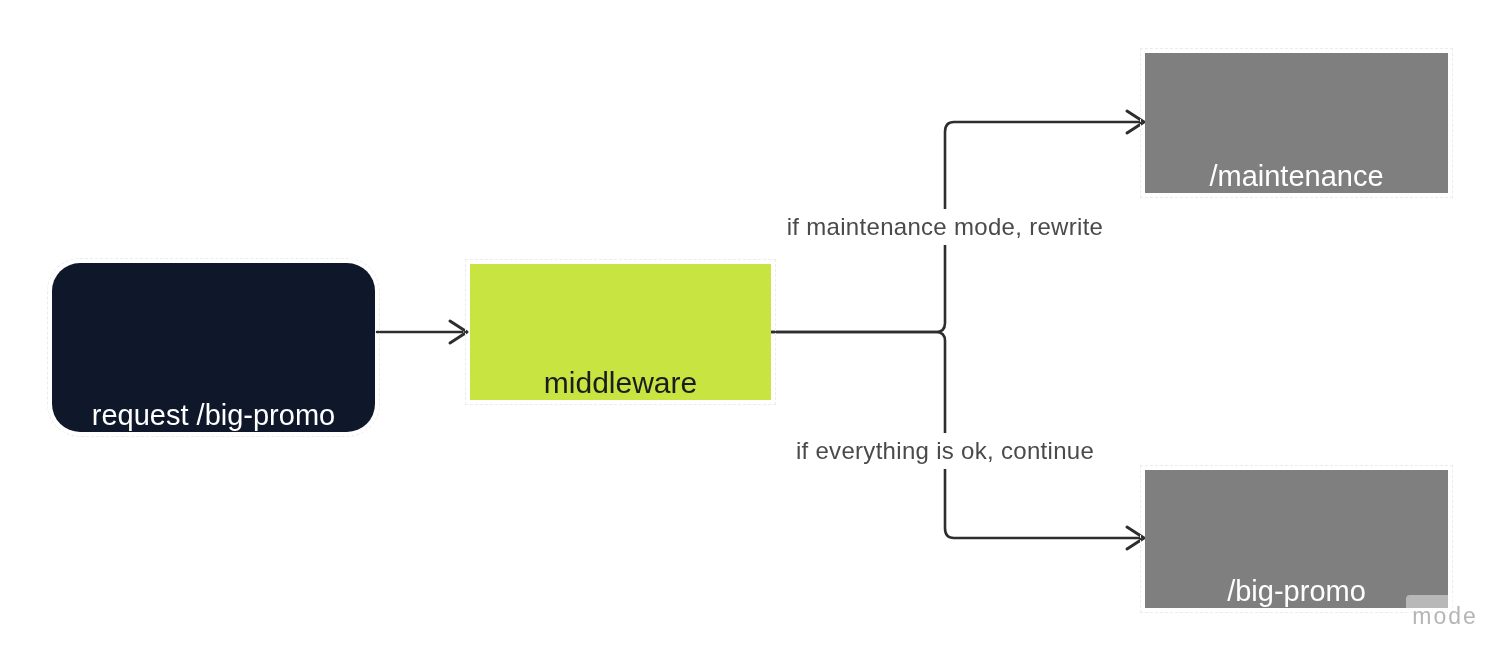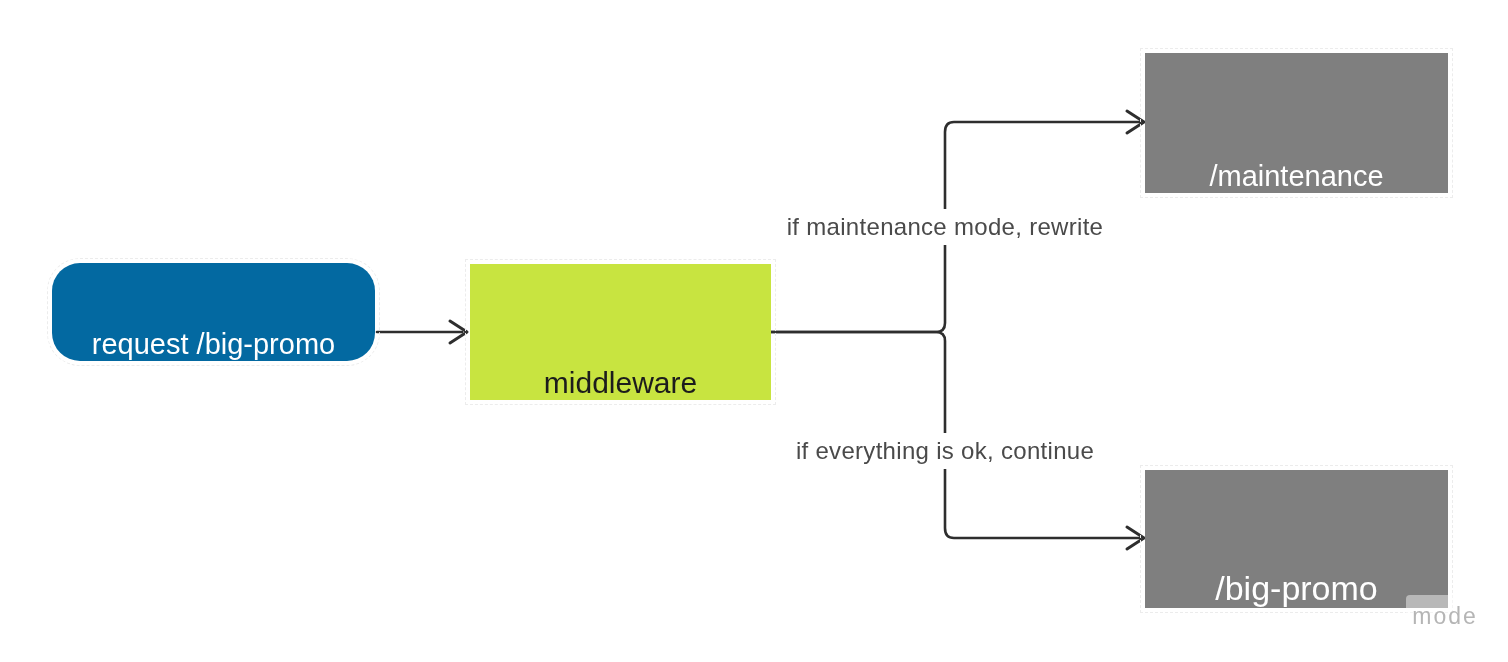--- a/index.html
+++ b/index.html
@@ -29,22 +29,22 @@
     justify-content: center;
     box-sizing: border-box;
     outline: 1px dashed #ececec;
     outline-offset: 4px;
     cursor: pointer;
   }
   .node-request {
     left: 52px;
     top: 263px;
     width: 323px;
-    height: 98px;
-    background: #0369a1;
+    height: 169px;
+    background: #0f172a;
     border-radius: 28px;
     color: #ffffff;
     font-size: 29px;
   }
   .node-middleware {
     left: 470px;
     top: 264px;
     width: 301px;
     height: 136px;
     background: #c8e440;
@@ -60,21 +60,21 @@
     color: #ffffff;
     font-size: 29px;
   }
   .node-big-promo {
     left: 1145px;
     top: 470px;
     width: 303px;
     height: 138px;
     background: #7f7f7f;
     color: #ffffff;
-    font-size: 34px;
+    font-size: 29px;
   }
   .edge-label {
     position: absolute;
     left: 945px;
     transform: translate(-50%, -50%);
     background: #ffffff;
     padding: 4px 6px;
     font-size: 24px;
     letter-spacing: 0.3px;
     color: #4a4a4a;

